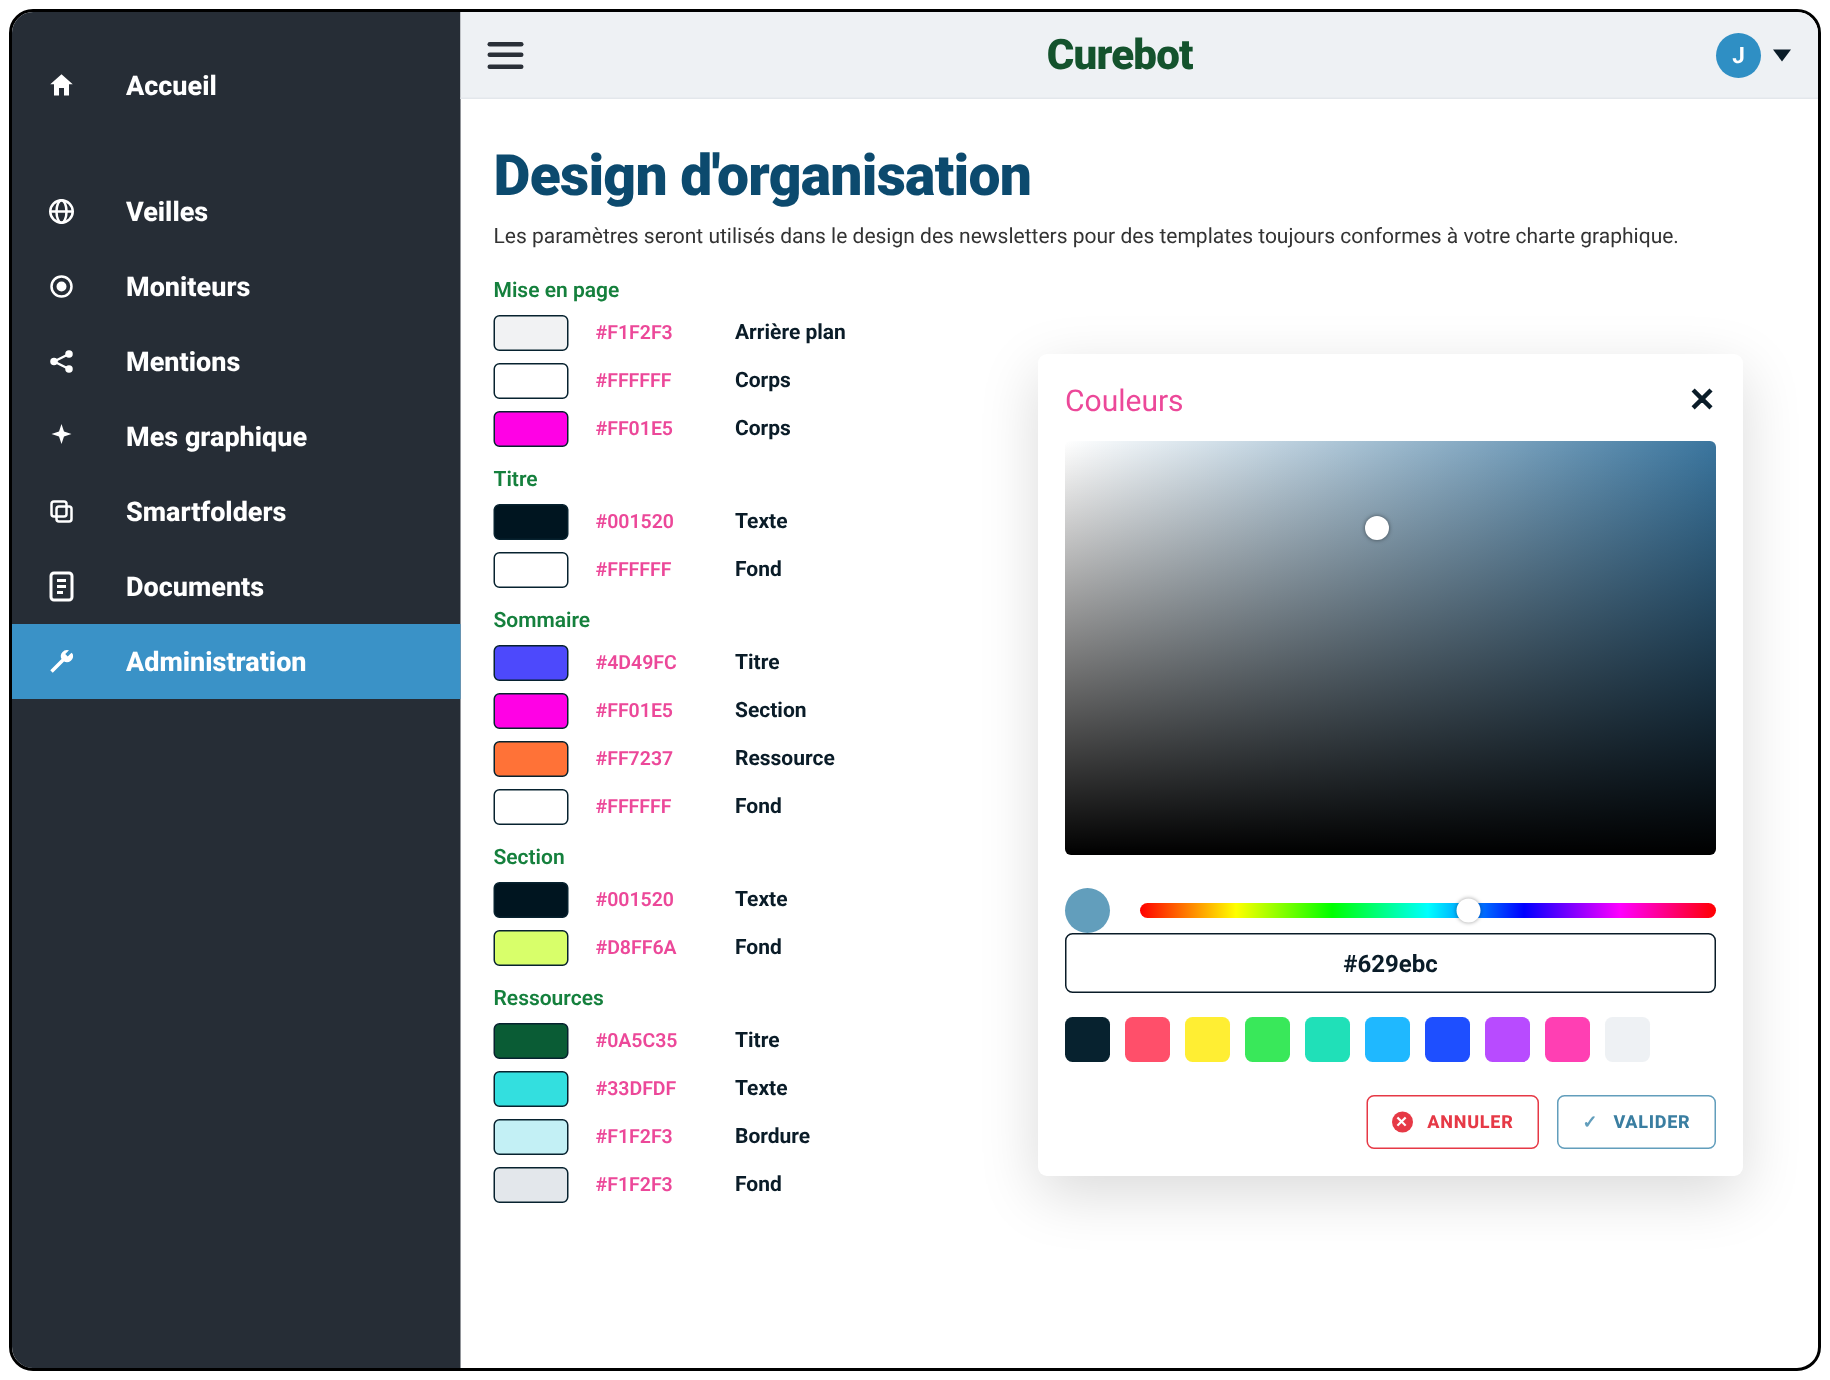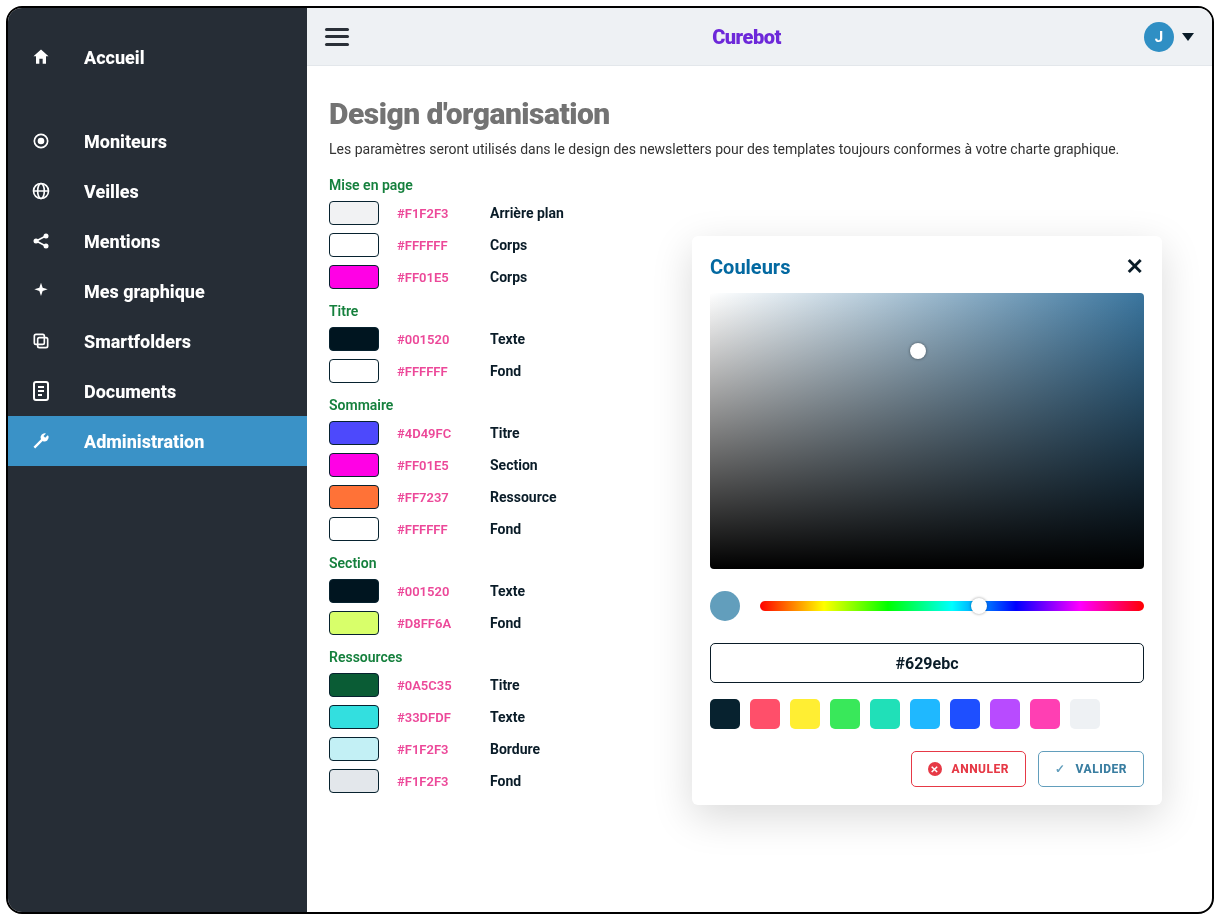--- a/index.html
+++ b/index.html
@@ -8,43 +8,43 @@
     .sidebar{width:299px;background:#262d36;color:#fff;display:flex;flex-direction:column;padding-top:18px}
     .nav-group{padding:6px 0}
     .nav-item{display:flex;align-items:center;gap:32px;padding:14px 22px;font-weight:800;font-size:18px;color:#fff;cursor:pointer}
     .nav-item.active{background:#3a92c7}
     .nav-item .icon{width:22px;height:22px;display:flex;align-items:center;justify-content:center;flex-shrink:0}
     .nav-sep{height:22px}
     .main{flex:1;display:flex;flex-direction:column;position:relative}
     .topbar{height:58px;background:#eef1f4;display:flex;align-items:center;padding:0 18px;border-bottom:1px solid #e3e7eb}
     .hamburger{width:24px;height:18px;display:flex;flex-direction:column;justify-content:space-between;cursor:pointer}
     .hamburger span{height:3px;background:#2a3038;border-radius:2px}
-    .brand{flex:1;text-align:center;font-weight:900;font-size:20px;color:#6d28d9;letter-spacing:-0.5px}
+    .brand{flex:1;text-align:center;font-weight:900;font-size:28px;color:#14532d;letter-spacing:-0.5px}
     .user{display:flex;align-items:center;gap:8px}
     .avatar{width:30px;height:30px;border-radius:50%;background:#2f8fc4;color:#fff;display:flex;align-items:center;justify-content:center;font-weight:700;font-size:15px}
     .caret-down{width:0;height:0;border-left:6px solid transparent;border-right:6px solid transparent;border-top:8px solid #0a1c28}
     .content{padding:30px 22px;overflow:auto;flex:1;color:#0a1c28}
-    h1{font-size:30px;font-weight:900;letter-spacing:-0.5px;margin-bottom:10px;color:#737373}
+    h1{font-size:38px;font-weight:900;letter-spacing:-0.5px;margin-bottom:10px;color:#0c4a6e}
     .subtitle{font-size:14px;color:#333;margin-bottom:20px}
     .group-title{font-size:14px;font-weight:600;margin:14px 0 8px;color:#15803d}
     .row{display:flex;align-items:center;gap:18px;margin-bottom:8px}
     .swatch{width:50px;height:24px;border-radius:4px;border:1.5px solid #07222f;cursor:pointer}
     .hex{width:75px;font-size:13px;font-weight:600;color:#ec4899}
     .label{font-size:14px;font-weight:700;color:#0a1c28}
     .picker{position:absolute;top:228px;right:50px;width:470px;background:#fff;border-radius:6px;box-shadow:0 12px 40px rgba(0,0,0,0.15);padding:18px}
     .picker-head{display:flex;align-items:center;justify-content:space-between;margin-bottom:14px}
-    .picker-title{font-weight:700;font-size:20px;color:#0369a1}
+    .picker-title{font-weight:400;font-size:20px;color:#ec4899}
     .picker-close{font-size:22px;font-weight:900;cursor:pointer;color:#0a1c28}
     .sv-panel{width:100%;height:276px;border-radius:4px;position:relative;background:linear-gradient(to top,#000,rgba(0,0,0,0)),linear-gradient(to right,#fff,rgb(58,117,158));cursor:crosshair}
     .sv-cursor{position:absolute;width:16px;height:16px;border-radius:50%;background:#fff;box-shadow:0 0 3px rgba(0,0,0,0.5);transform:translate(-50%,-50%);left:48%;top:21%}
     .hue-row{display:flex;align-items:center;gap:20px;margin-top:22px}
     .preview{width:30px;height:30px;border-radius:50%;background:#629ebc}
     .hue-track{flex:1;height:10px;border-radius:6px;position:relative;background:linear-gradient(to right,red,#ff0,#0f0,#0ff,#00f,#f0f,red);cursor:pointer}
     .hue-thumb{position:absolute;top:50%;left:57%;width:16px;height:16px;border-radius:50%;background:#fff;box-shadow:0 0 3px rgba(0,0,0,0.4);transform:translate(-50%,-50%)}
-    .hex-input{width:100%;height:40px;border:1.5px solid #0a1c28;border-radius:5px;margin-top:22px;text-align:center;font-size:16px;font-weight:700;color:#0a1c28}
+    .hex-input{width:100%;height:40px;border:1.5px solid #0a1c28;border-radius:5px;text-align:center;font-size:16px;font-weight:700;color:#0a1c28}
     .preset-row{display:flex;gap:10px;margin-top:16px;flex-wrap:wrap}
     .preset{width:30px;height:30px;border-radius:5px;cursor:pointer}
     .picker-actions{display:flex;justify-content:flex-end;gap:12px;margin-top:22px}
     .btn{display:flex;align-items:center;gap:10px;padding:10px 16px;border-radius:5px;font-size:12px;font-weight:800;letter-spacing:0.5px;cursor:pointer;background:#fff}
     .btn-cancel{border:1.5px solid #e63946;color:#e63946}
     .btn-ok{border:1.5px solid #629ebc;color:#3a7ea1}
     .ic-circle{width:14px;height:14px;border-radius:50%;display:flex;align-items:center;justify-content:center;font-size:10px}
     svg{display:block}
   </style>
 </head>
@@ -60,35 +60,35 @@
             </svg>
         </span>
         <span>Accueil</span>
       </div>
     </div>
     <div class="nav-sep"></div>
     <div class="nav-group">
       <div class="nav-item">
         <span class="icon">
           <svg width="20" height="20" viewBox="0 0 24 24" fill="none" stroke="#fff" stroke-width="2">
-              <circle cx="12" cy="12" r="8"></circle>
-              <circle cx="12" cy="12" r="3" fill="#fff"></circle>
-            </svg>
-        </span>
-        <span>Moniteurs</span>
-      </div>
-      <div class="nav-item">
-        <span class="icon">
-          <svg width="20" height="20" viewBox="0 0 24 24" fill="none" stroke="#fff" stroke-width="2">
               <circle cx="12" cy="12" r="9"></circle>
               <ellipse cx="12" cy="12" rx="4" ry="9"></ellipse>
               <line x1="3" y1="12" x2="21" y2="12"></line>
             </svg>
         </span>
         <span>Veilles</span>
+      </div>
+      <div class="nav-item">
+        <span class="icon">
+          <svg width="20" height="20" viewBox="0 0 24 24" fill="none" stroke="#fff" stroke-width="2">
+              <circle cx="12" cy="12" r="8"></circle>
+              <circle cx="12" cy="12" r="3" fill="#fff"></circle>
+            </svg>
+        </span>
+        <span>Moniteurs</span>
       </div>
       <div class="nav-item">
         <span class="icon">
           <svg width="20" height="20" viewBox="0 0 24 24" fill="#fff">
               <circle cx="6" cy="12" r="3"></circle>
               <circle cx="18" cy="6" r="3"></circle>
               <circle cx="18" cy="18" r="3"></circle>
               <path d="M8 11l8-4M8 13l8 4" stroke="#fff" stroke-width="2"></path>
             </svg>
         </span>

